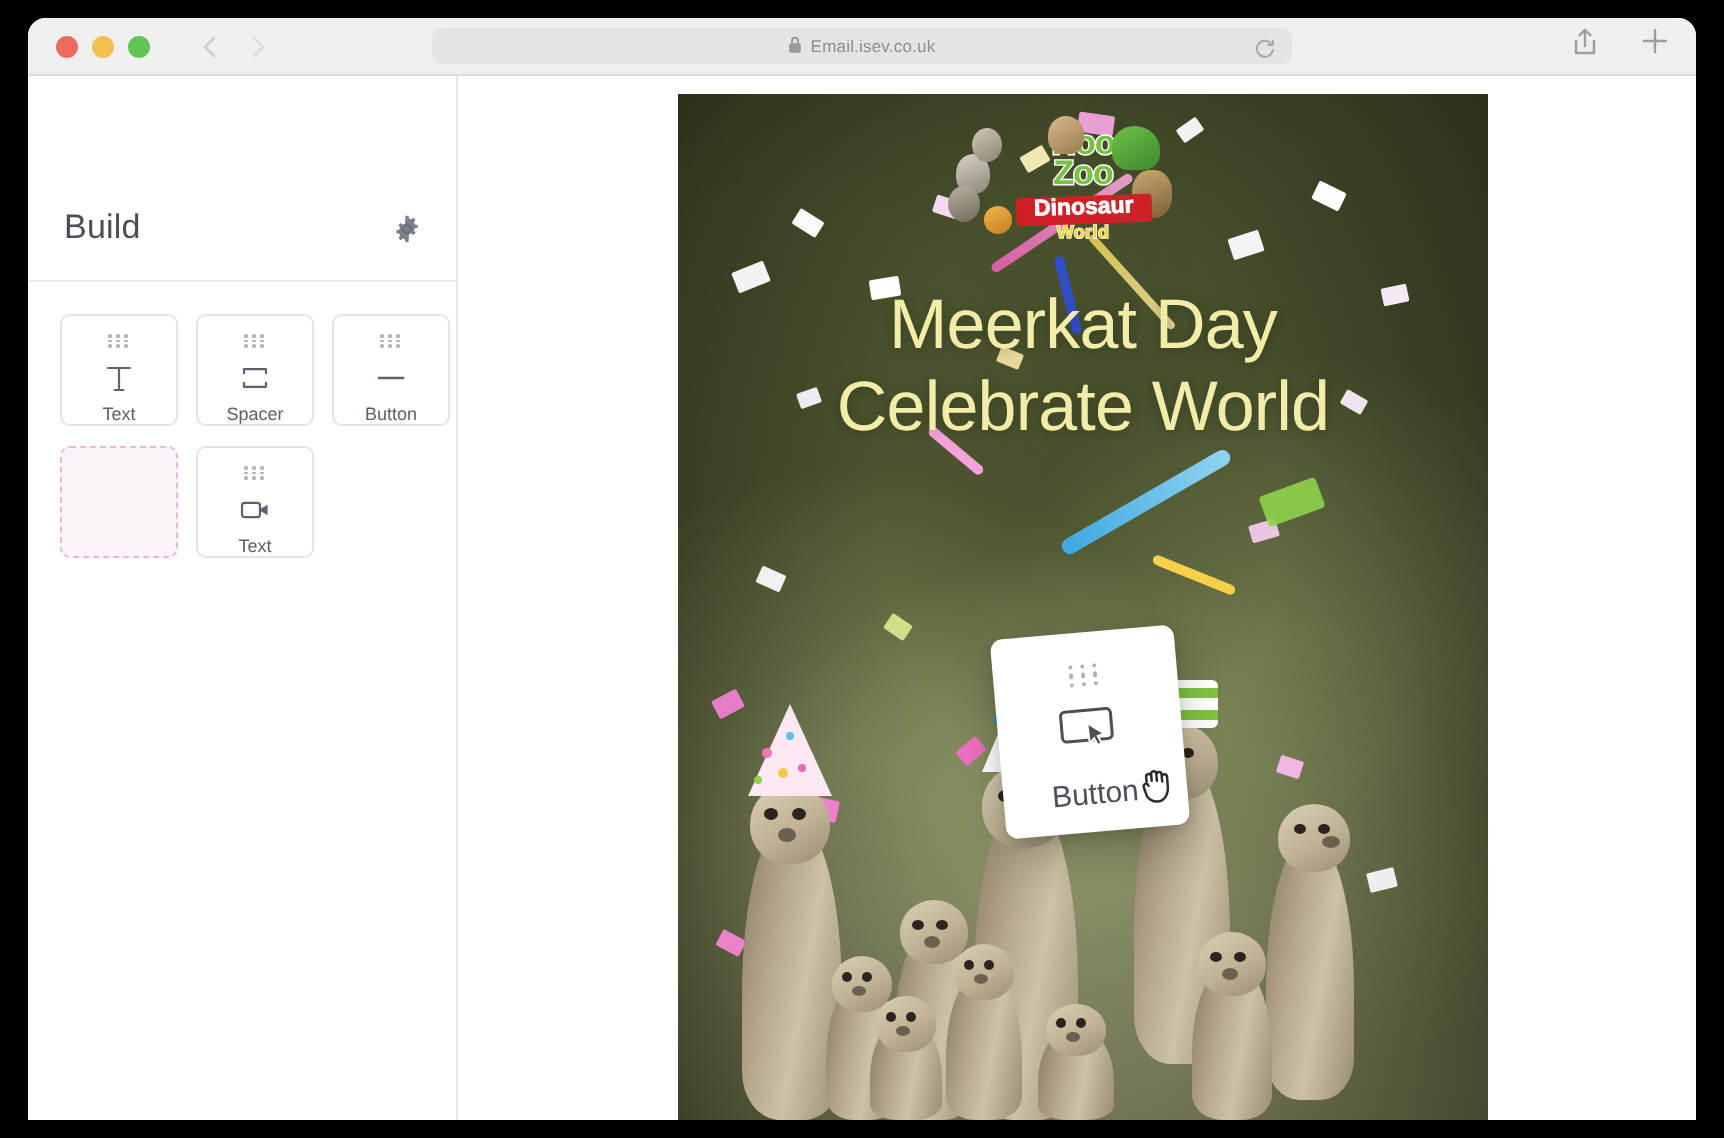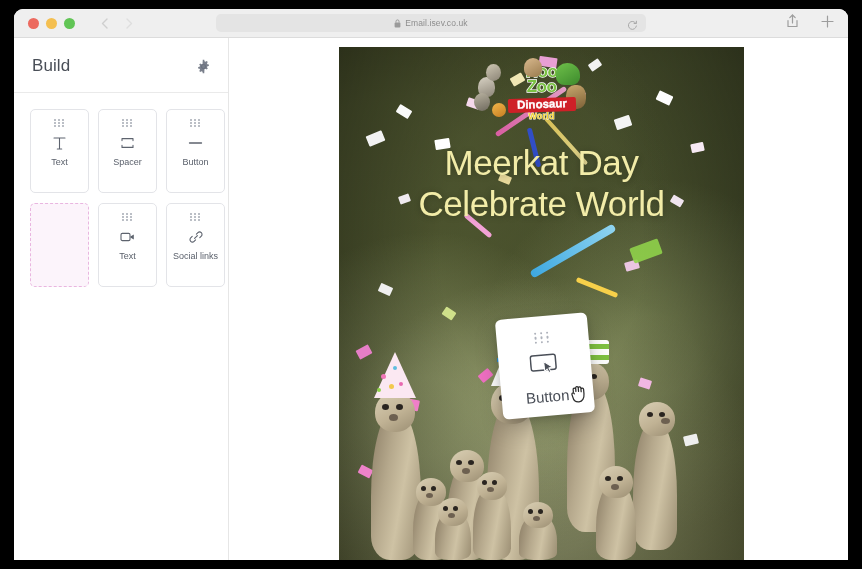--- a/index.html
+++ b/index.html
@@ -56,32 +56,33 @@
 
   
   .appbody { display: flex; height: 522px; background: #fff; }
 
   
   .sidebar { width: 215px; background: #fff; border-right: 1px solid #e6e6e6; }
   .sb-head {
     padding: 18px 18px 16px 18px;
     border-bottom: 1px solid #eaeaea;
     position: relative;
+    margin-top: 48px;
   }
   .sb-title { font-size: 17px; color: #4a4f58; font-weight: 400; letter-spacing: .1px; }
   .sb-sub { font-size: 11.5px; color: #8b9099; margin-top: 6px; }
   .gear { position: absolute; right: 17px; top: 21px; color: #6b7280; }
 
   .tiles {
     padding: 16px 16px 0 16px;
     display: grid; grid-template-columns: repeat(3, 59px);
     gap: 10px 9px;
   }
   .tile {
-    width: 59px; height: 84px;
+    width: 59px; height: 56px;
     border: 1px solid #e3e4e8; border-radius: 5px;
     background: #fff;
     display: flex; flex-direction: column; align-items: center;
     padding-top: 9px;
     cursor: grab;
   }
   .grip {
     width: 11px; height: 8px;
     display: grid; grid-template-columns: repeat(3,1fr); grid-template-rows: repeat(3,1fr);
     gap: 1px; margin-bottom: 6px;
@@ -355,41 +356,20 @@
             </span>
             <span class="tile-ico">
               <svg width="15" height="12" viewBox="0 0 15 12">
                   <rect x="1" y="2.4" width="9" height="7.2" rx="1.3" stroke="#5d636e" stroke-width="1.1" fill="none"></rect>
                   <path d="M10.4 5.4 13.8 3.4v5.2l-3.4-2z" fill="#5d636e"></path>
                 </svg>
             </span>
             <span class="tile-lbl">Text</span>
           </div>
 
-          <div class="tile">
-            <span class="grip">
-              <i></i>
-                <i></i>
-                <i></i>
-                <i></i>
-                <i></i>
-                <i></i>
-                <i></i>
-                <i></i>
-                <i></i>
-            </span>
-            <span class="tile-ico">
-              <svg width="14" height="14" viewBox="0 0 14 14">
-                  <path d="M5.6 8.4 8.4 5.6" stroke="#5d636e" stroke-width="1.1" stroke-linecap="round"></path>
-                  <path d="M7.4 4.2 8.9 2.7a2.4 2.4 0 0 1 3.4 3.4l-1.5 1.5" stroke="#5d636e" stroke-width="1.1" fill="none" stroke-linecap="round"></path>
-                  <path d="M6.6 9.8 5.1 11.3a2.4 2.4 0 0 1-3.4-3.4l1.5-1.5" stroke="#5d636e" stroke-width="1.1" fill="none" stroke-linecap="round"></path>
-                </svg>
-            </span>
-            <span class="tile-lbl">Social links</span>
-          </div>
 
         </div>
       </div>
 
       <div class="canvas">
 
         <div class="email">
           <div class="photo"></div>
           <div class="vignette"></div>
 

